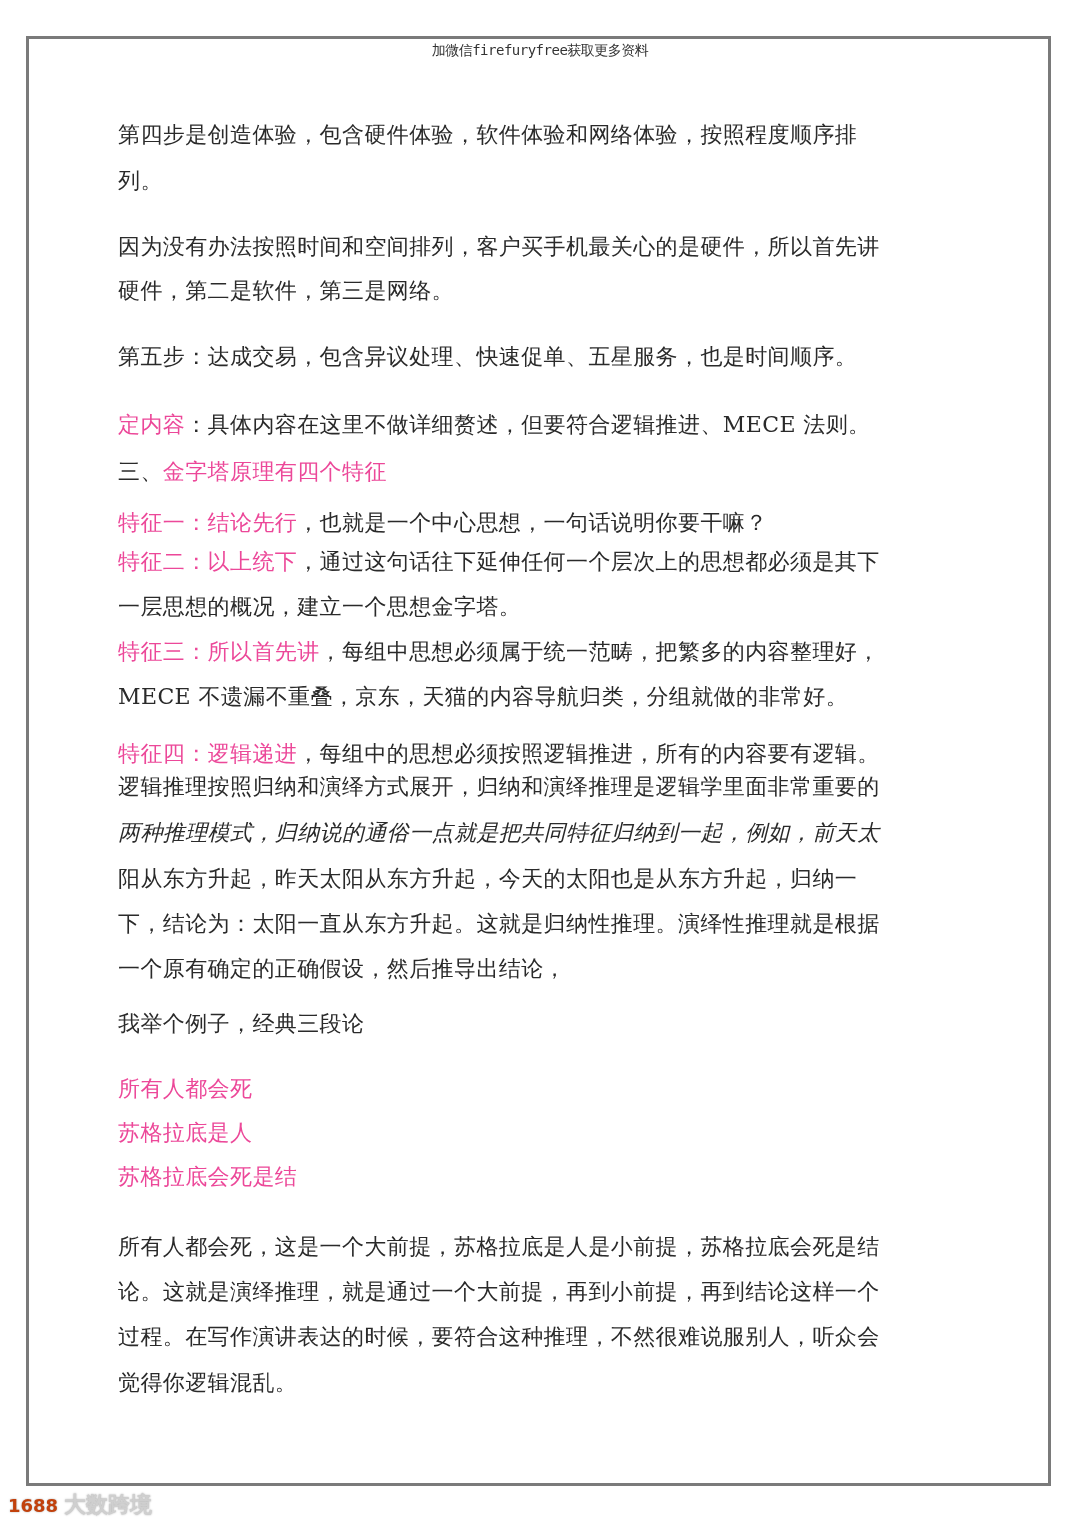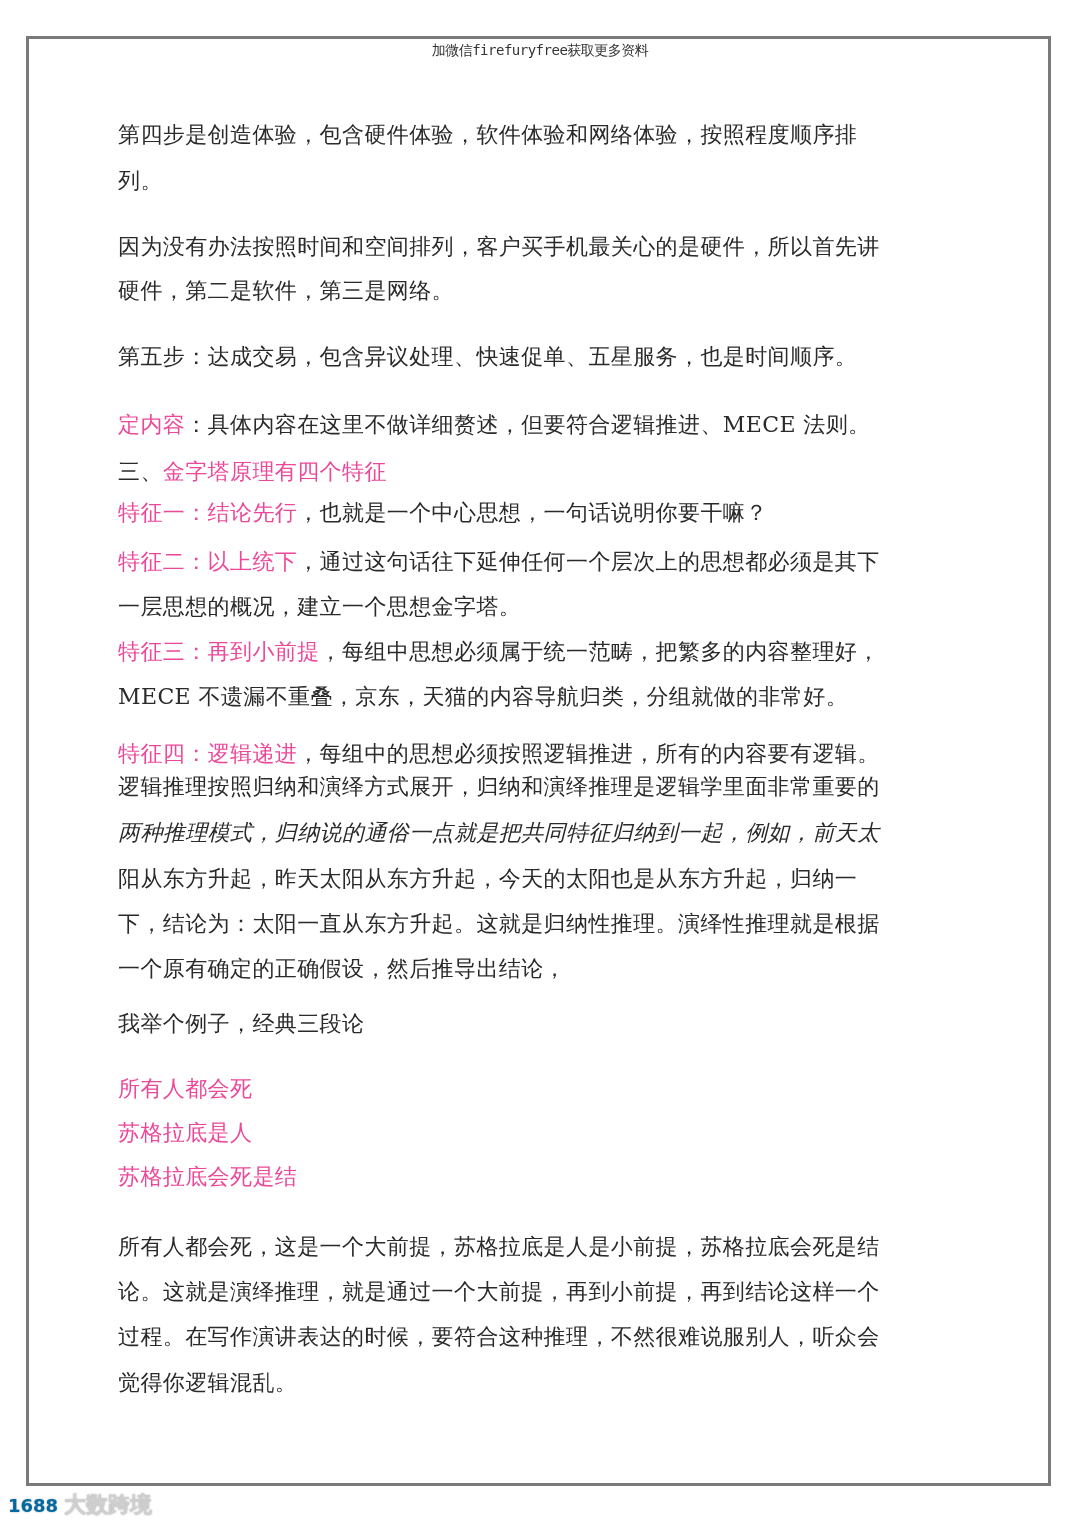--- a/index.html
+++ b/index.html
@@ -65,21 +65,21 @@
       color: #cfcfcf;
       font-family: "DejaVu Sans", "Liberation Sans", sans-serif;
       font-weight: bold;
       font-size: 22px;
       text-shadow: 0 0 2px #aaa;
     }
     .wm-logo {
       display: inline-flex;
       align-items: center;
       font-size: 18px;
-      color: #0369a1;
+      color: #c2410c;
     }
   </style>
 </head>
 <body>
 
 <div class="page-frame"></div>
 
 <div class="header-note">加微信firefuryfree获取更多资料</div>
 
 <div class="content">
@@ -93,31 +93,31 @@
   <div class="line" style="top:230px;">第五步：达成交易，包含异议处理、快速促单、五星服务，也是时间顺序。</div>
 
   <div class="line" style="top:298px;">
     <span class="bold">定内容</span><span>：具体内容在这里不做详细赘述，但要符合逻辑推进、MECE 法则。</span>
   </div>
 
   <div class="line" style="top:345px;">
     <span>三、</span><span class="bold">金字塔原理有四个特征</span>
   </div>
 
-  <div class="line" style="top:386px;text-align:center;">
+  <div class="line" style="top:396px;text-align:center;">
     <span class="bold">特征一：</span><span class="bold">结论先行</span><span>，也就是一个中心思想，一句话说明你要干嘛？</span>
   </div>
 
   <div class="line" style="top:435px;">
     <span class="bold">特征二：</span><span class="bold">以上统下</span><span>，通过这句话往下延伸任何一个层次上的思想都必须是其下</span>
   </div>
   <div class="line" style="top:480px;">一层思想的概况，建立一个思想金字塔。</div>
 
   <div class="line" style="top:525px;">
-    <span class="bold">特征三：</span><span class="bold">再到小前提</span><span>，每组中思想必须属于统一范畴，把繁多的内容整理好，</span>
+    <span class="bold">特征三：</span><span class="bold">所以首先讲</span><span>，每组中思想必须属于统一范畴，把繁多的内容整理好，</span>
   </div>
   <div class="line" style="top:570px;">MECE 不遗漏不重叠，京东，天猫的内容导航归类，分组就做的非常好。</div>
 
   <div class="line" style="top:615px;margin-top:12px;">
     <span class="bold">特征四：</span><span class="bold">逻辑递进</span><span>，每组中的思想必须按照逻辑推进，所有的内容要有逻辑。</span>
   </div>
   <div class="line" style="top:660px;">逻辑推理按照归纳和演绎方式展开，归纳和演绎推理是逻辑学里面非常重要的</div>
   <div class="line" style="top:706px;font-style:italic;">两种推理模式，归纳说的通俗一点就是把共同特征归纳到一起，例如，前天太</div>
   <div class="line" style="top:752px;">阳从东方升起，昨天太阳从东方升起，今天的太阳也是从东方升起，归纳一</div>
   <div class="line" style="top:797px;">下，结论为：太阳一直从东方升起。这就是归纳性推理。演绎性推理就是根据</div>

